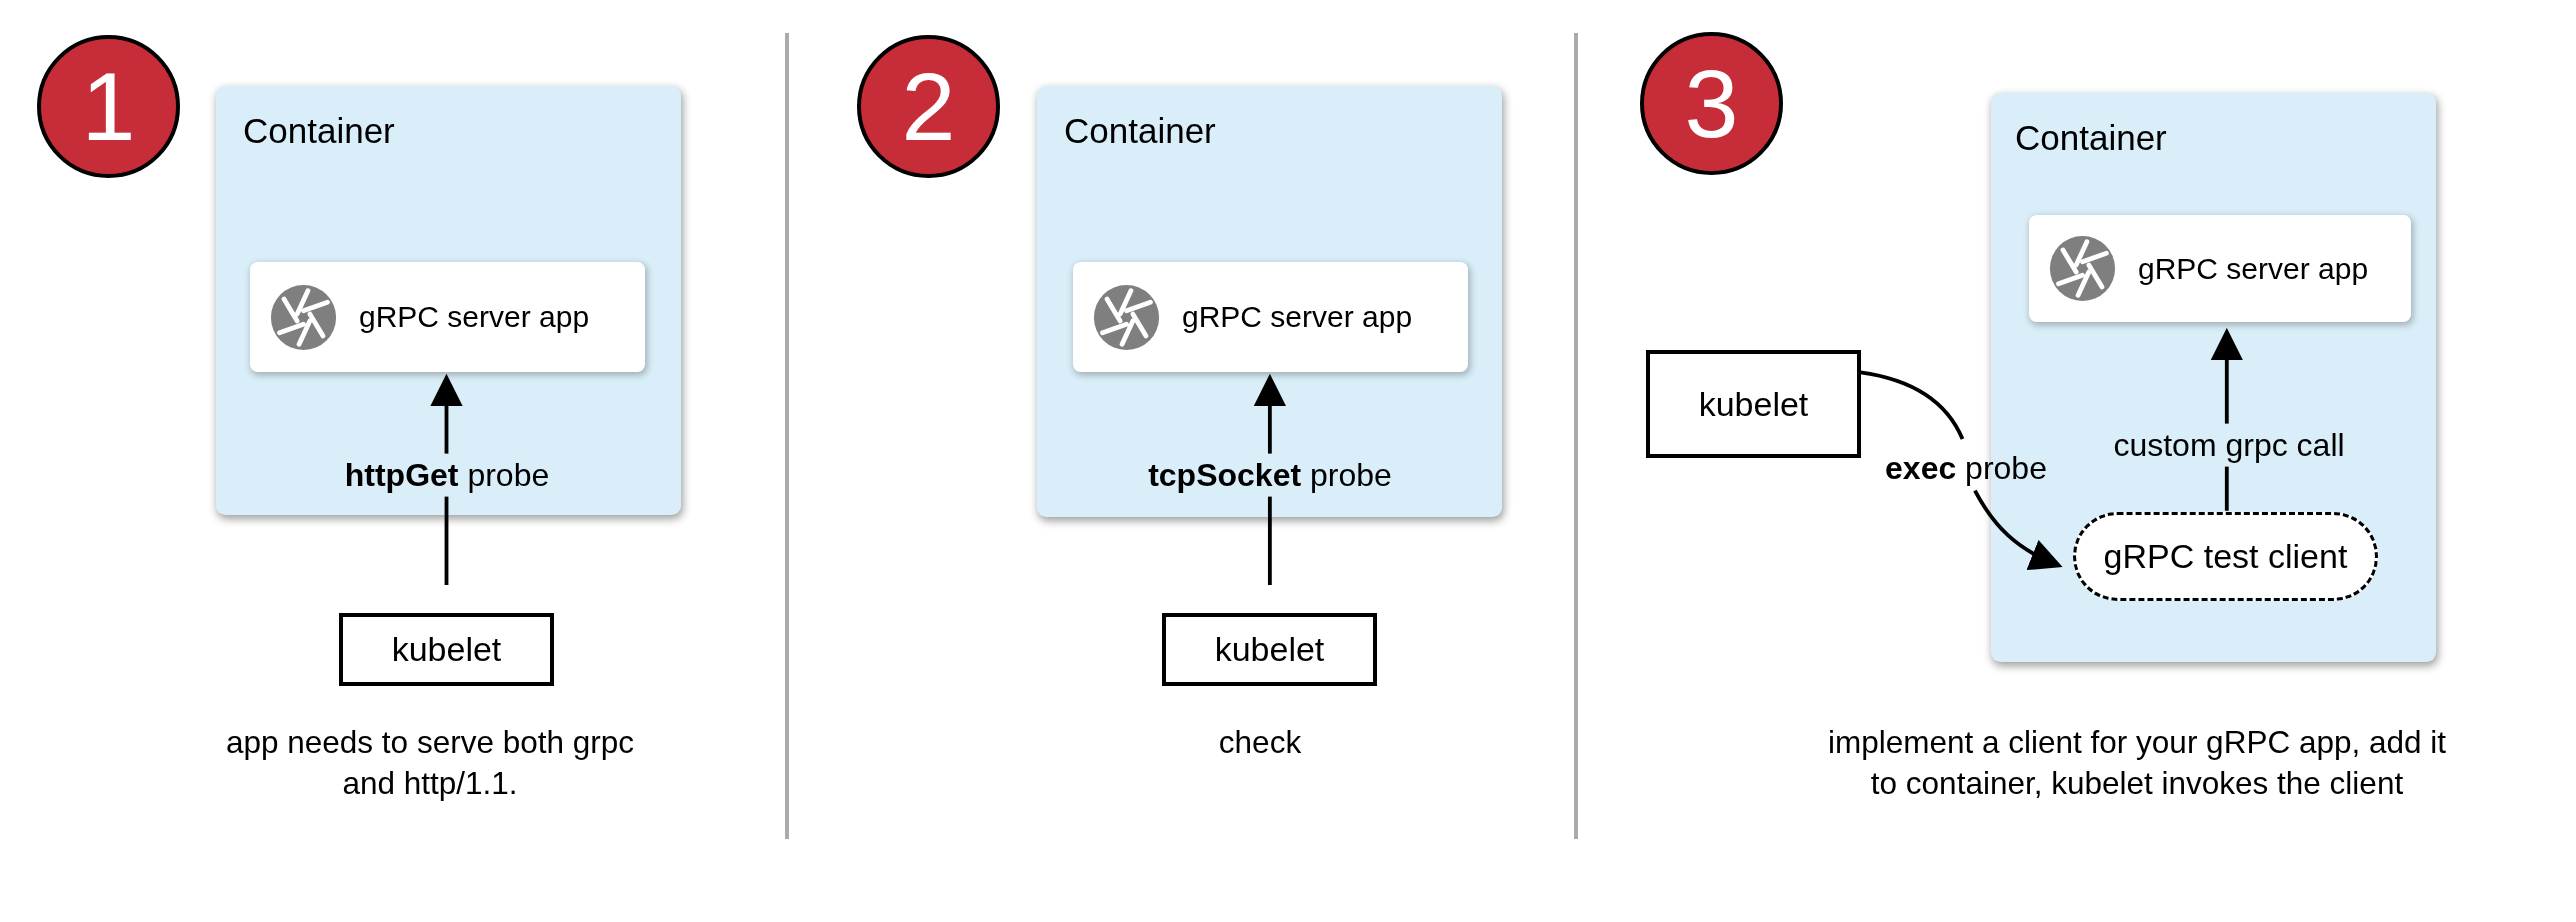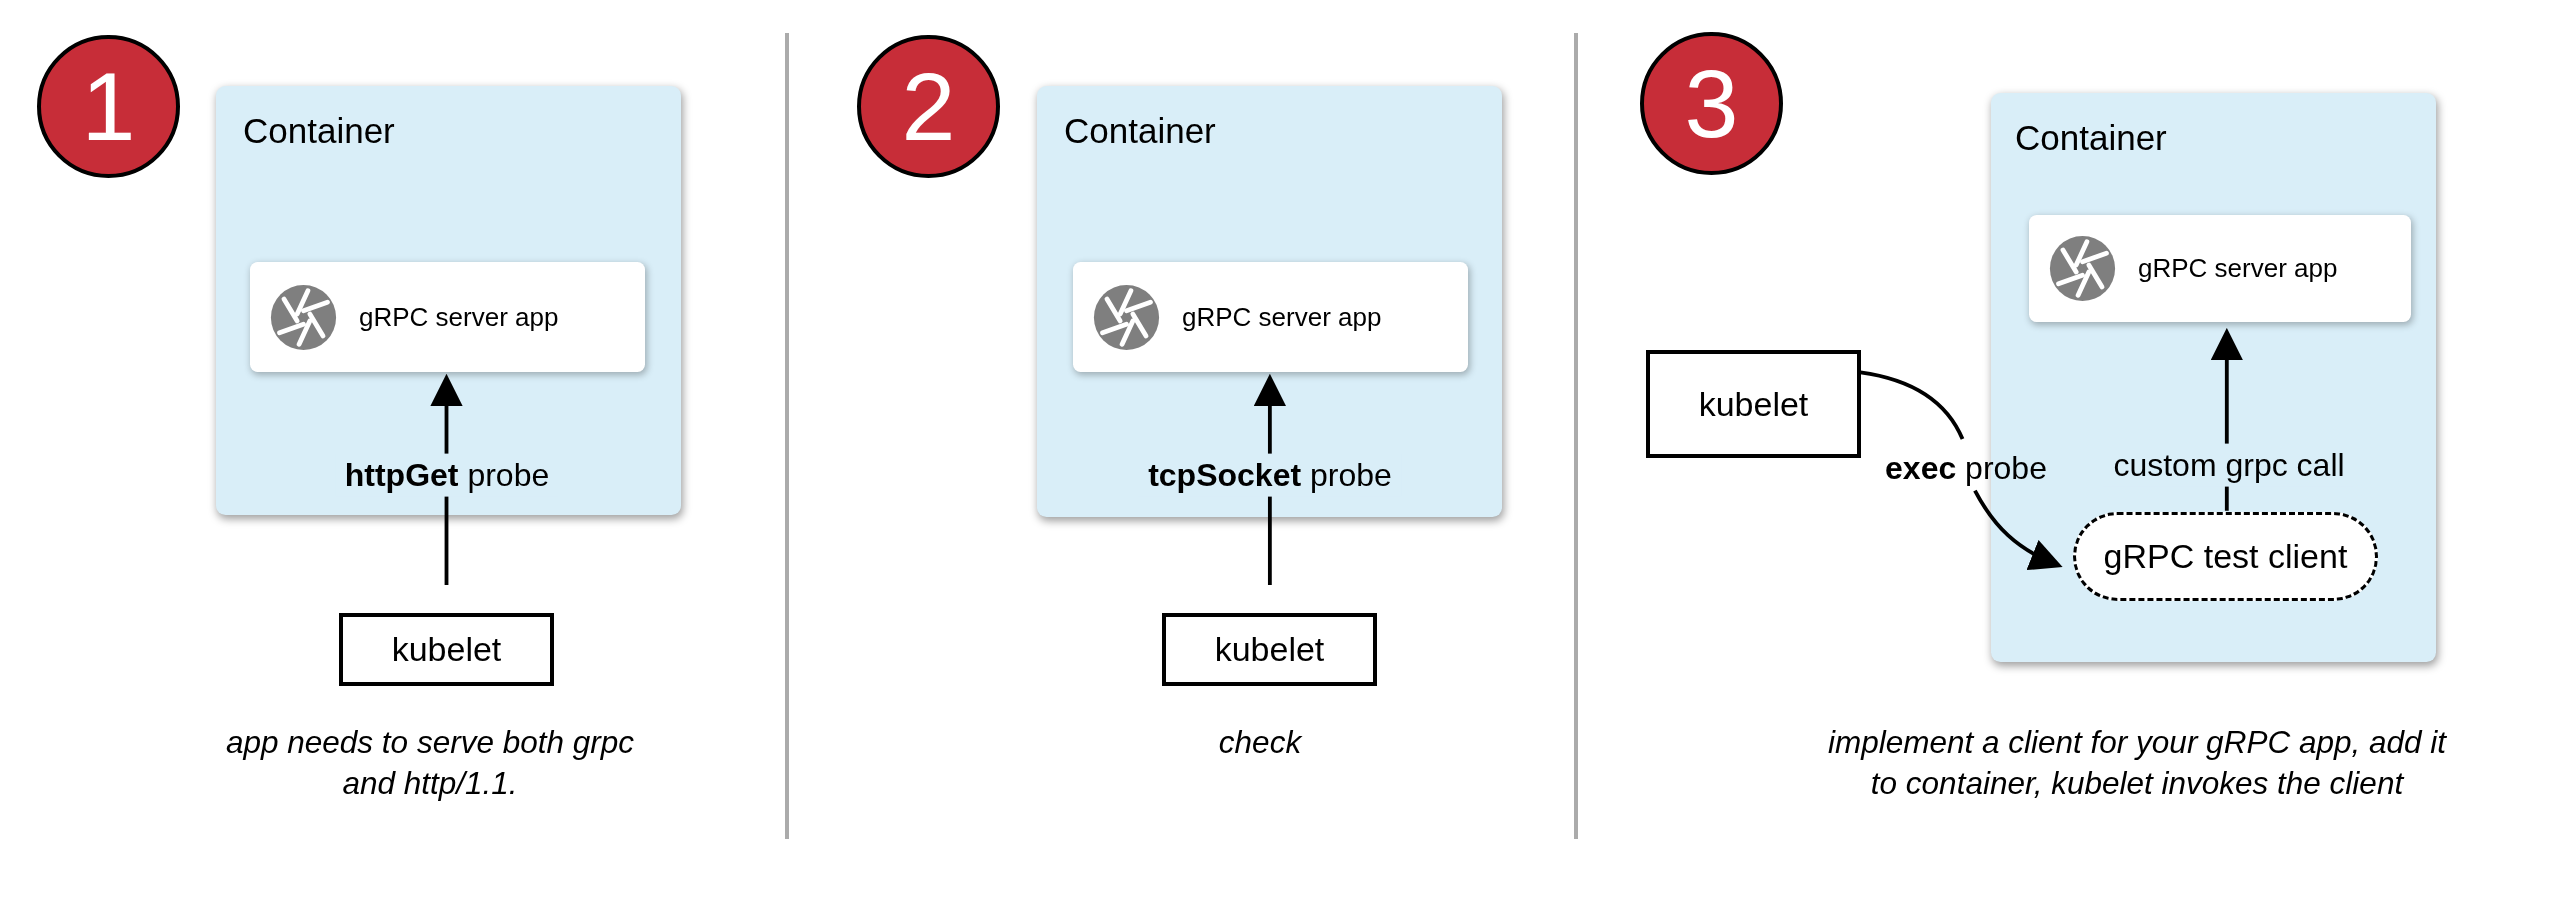--- a/index.html
+++ b/index.html
@@ -15,21 +15,21 @@
   }
   .container-box{
     position:absolute;background:var(--blue);border-radius:9.5px;
     box-shadow:1.9px 3.8px 8.6px rgba(0,0,0,.38);z-index:1;box-sizing:border-box;
   }
   .container-label{position:absolute;left:27px;top:25px;font-size:35px;}
   .appbox{
     position:absolute;background:#fff;border-radius:7.6px;
     box-shadow:1.9px 2.9px 7.6px rgba(0,0,0,.28);
     display:flex;align-items:center;padding-left:19px;gap:21px;
-    font-size:26px;box-sizing:border-box;z-index:2;
+    font-size:30px;box-sizing:border-box;z-index:2;
   }
   .appbox .icon{flex:0 0 69px;height:69px;}
   .kubelet{
     position:absolute;background:#fff;border:4.8px solid #000;
     display:flex;align-items:center;justify-content:center;
     font-size:34px;box-sizing:border-box;z-index:2;margin-top:28px;
   }
   .stadium{
     position:absolute;background:#fff;border:3.8px dashed #000;border-radius:59px;
     display:flex;align-items:center;justify-content:center;
@@ -37,21 +37,21 @@
   }
   .arrows{position:absolute;left:0;top:0;z-index:3;pointer-events:none;}
   .probe-label{
     position:absolute;transform:translate(-50%,-50%);
     font-size:32px;white-space:nowrap;z-index:4;
   }
   .probe-label.on-blue{background:var(--blue);padding:2.9px 9.5px;}
   .probe-label b, .probe-label .b{font-weight:bold;}
   .caption{
     position:absolute;transform:translateX(-50%);text-align:center;
-    font-size:31.5px;line-height:41px;z-index:2;white-space:nowrap;font-style:italic;
+    font-size:31.5px;line-height:41px;z-index:2;white-space:nowrap;
   }
   .divider{position:absolute;width:3.8px;background:var(--divider);z-index:0;}
 </style>
 </head>
 <body>
 
 <div class="canvas">
 
   <div class="divider" style="left:785px;top:33px;height:806px;"></div>
   <div class="divider" style="left:1574px;top:33px;height:806px;"></div>
@@ -155,21 +155,21 @@
   </div>
 
   <div class="stadium" style="left:2073px;top:512px;width:305px;height:89px;">
     <span>gRPC test client</span>
   </div>
 
   <div class="probe-label" style="left:1966px;top:468px;">
     <span class="b">exec</span><span> probe</span>
   </div>
 
-  <div class="probe-label on-blue" style="left:2229px;top:465px;text-align:center;">
+  <div class="probe-label on-blue" style="left:2229px;top:445px;text-align:center;">
     <span>custom grpc call</span>
   </div>
 
   <div class="caption" style="left:2137px;top:722px;">
     <div>implement a client for your gRPC app, add it</div>
     <div>to container, kubelet invokes the client</div>
   </div>
 
   <svg class="arrows" width="2576" height="923" viewBox="0 0 2700 967">
     <defs>

